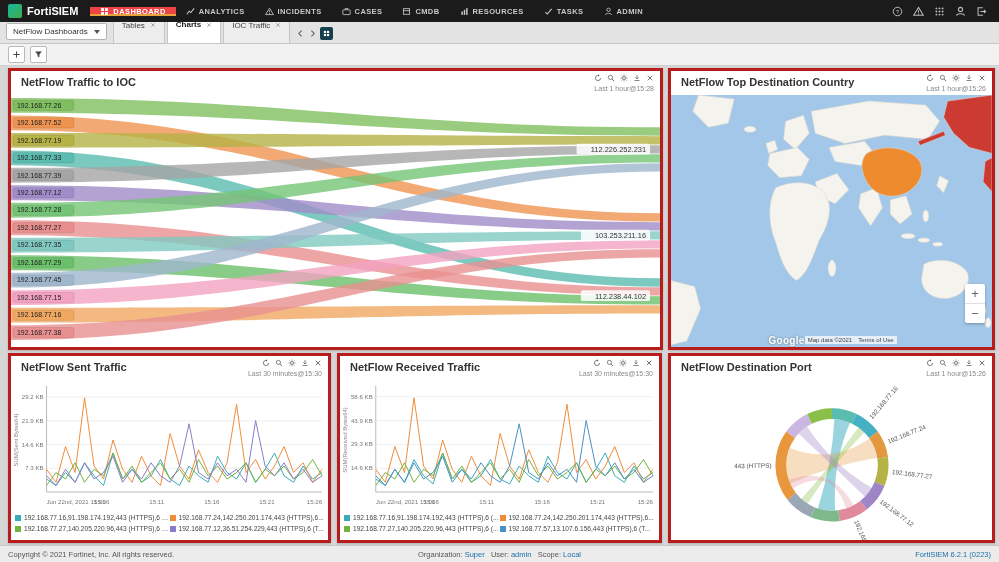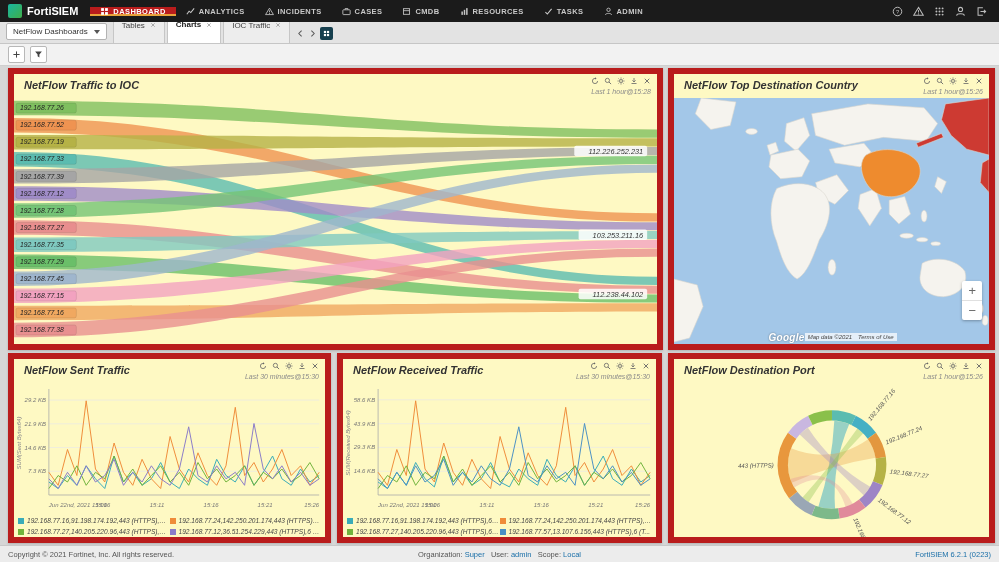--- a/index.html
+++ b/index.html
@@ -9,21 +9,21 @@
   .navbar{position:absolute;top:0;left:0;right:0;height:22px;background:#1b1b1b;
           display:flex;align-items:center;z-index:5;}
   .brand{display:flex;align-items:center;gap:5px;padding:0 12px 0 8px;color:#fff;
          font-weight:bold;font-size:11px;}
   .brand-logo{width:14px;height:14px;border-radius:2px;color:#fff;
          background:linear-gradient(135deg,#19b5a0,#3fae49);display:flex;
          align-items:center;justify-content:center;}
   .main-nav{display:flex;align-items:stretch;}
   .nav-item{display:flex;align-items:center;gap:4px;padding:0 10px;font-size:7.5px;
             font-weight:bold;letter-spacing:.4px;color:#c9c9c9;cursor:pointer;}
-  .nav-item.active{background:#b91c1c;color:#fff;box-shadow:inset 0 -2px 0 #e9a33b;}
+  .nav-item.active{background:#ef4444;color:#fff;box-shadow:inset 0 -2px 0 #e9a33b;}
   .nav-right{margin-left:auto;display:flex;align-items:center;gap:10px;
              padding-right:12px;color:#bdbdbd;}
   .nav-right .nric{display:flex;cursor:pointer;}
   
   .dash-bar{position:absolute;top:22px;left:0;right:0;height:22px;background:#e3e3e3;
             border-bottom:1px solid #c6c6c6;display:flex;align-items:flex-end;
             padding:0 6px;gap:6px;z-index:4;box-sizing:border-box;}
   .dash-select{height:15px;margin-bottom:3px;background:#fff;border:1px solid #b3b3b3;
             border-radius:2px;font-size:8px;color:#333;display:flex;align-items:center;
             gap:6px;padding:0 6px;cursor:pointer;}
@@ -46,22 +46,22 @@
   .tool-btn{width:15px;height:15px;background:#fff;border:1px solid #b8b8b8;border-radius:2px;
             display:flex;align-items:center;justify-content:center;color:#444;cursor:pointer;}
   .toolbar-right{margin-left:auto;display:flex;align-items:center;gap:8px;color:#555;}
   .layout-label{font-size:8px;color:#666;}
   .layout-select{height:15px;min-width:40px;background:#fff;border:1px solid #b3b3b3;
             border-radius:2px;font-size:8px;color:#333;display:flex;align-items:center;
             justify-content:space-between;gap:6px;padding:0 5px;cursor:pointer;}
   .tbic{display:flex;cursor:pointer;}
   
   main{position:absolute;top:66px;left:0;right:0;height:480px;}
-  .panel{position:absolute;background:#fef9c3;border:6px solid #b91c1c;
-         box-shadow:0 1px 2px rgba(0,0,0,.18);box-sizing:border-box;font-style:italic;}
+  .panel{position:absolute;background:#ffffff;border:3px solid #b91c1c;
+         box-shadow:0 1px 2px rgba(0,0,0,.18);box-sizing:border-box;}
   .panel-head{position:relative;height:24px;}
   .panel-title{position:absolute;left:10px;top:5px;margin:0;font-size:11px;
                font-weight:bold;color:#333;}
   .panel-icons{position:absolute;right:6px;top:3px;display:flex;gap:5px;color:#666;}
   .pic{display:flex;cursor:pointer;}
   .panel-time{position:absolute;right:6px;top:14px;font-size:7px;color:#8a8a8a;}
   .panel-body{position:absolute;left:0;right:0;top:24px;bottom:0;overflow:hidden;}
   .chart-svg{display:block;width:100%;height:100%;}
   
   .line-svg{display:block;width:100%;height:130px;}

